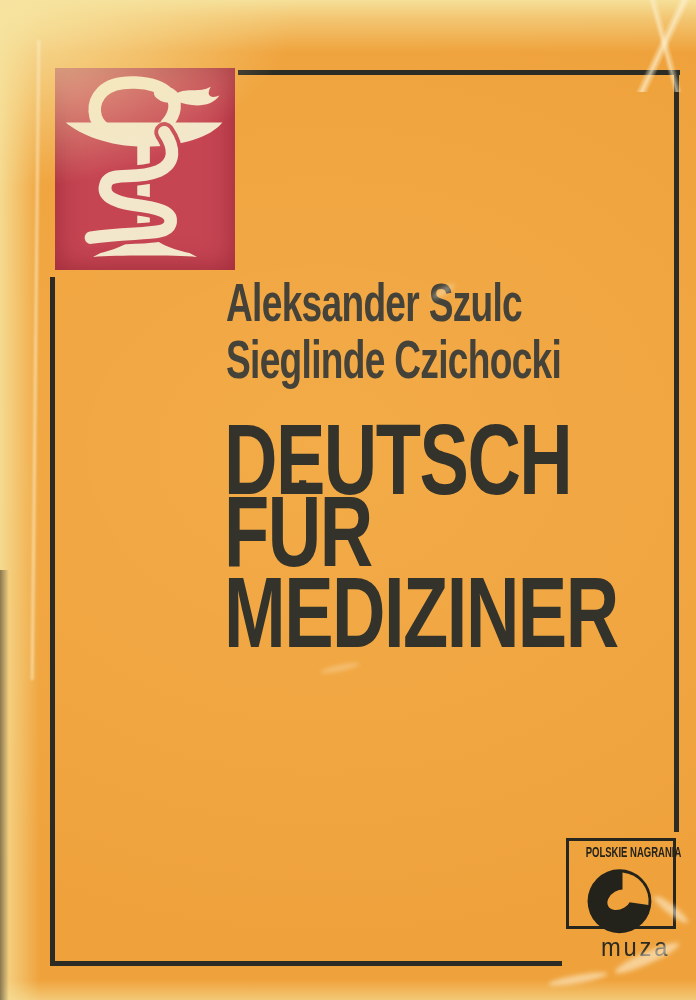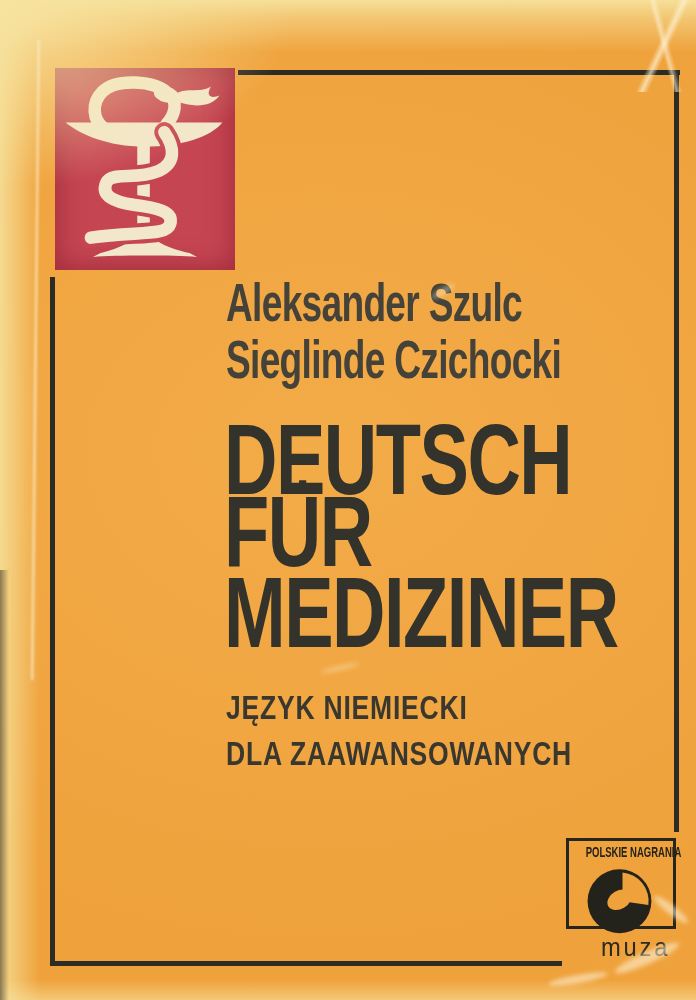--- a/index.html
+++ b/index.html
@@ -101,24 +101,20 @@
     <div class="line">Aleksander Szulc</div>
     <div class="line">Sieglinde Czichocki</div>
   </div>
 
   <div class="title">
     <div class="tline t0">DEUTSCH</div>
     <div class="tline t1">FÜR</div>
     <div class="tline t2">MEDIZINER</div>
   </div>
 
-  <div class="subtitle">
-    <div class="line">JĘZYK NIEMIECKI</div>
-    <div class="line">DLA ZAAWANSOWANYCH</div>
-  </div>
 
 
   <div class="muza-box">
     <div class="muza-label">POLSKIE NAGRANIA</div>
     <svg width="76" height="76" viewBox="0 0 100 100">
       <circle cx="48" cy="53" r="42" fill="#23221b"></circle>
 
       <path d="M 52,53 L 52,15 A 38,38 0 0 1 86,58 Z" fill="#efa23c"></path>
 
       <ellipse cx="48" cy="51" rx="17" ry="12" transform="rotate(-30 48 51)" fill="#efa23c"></ellipse>

